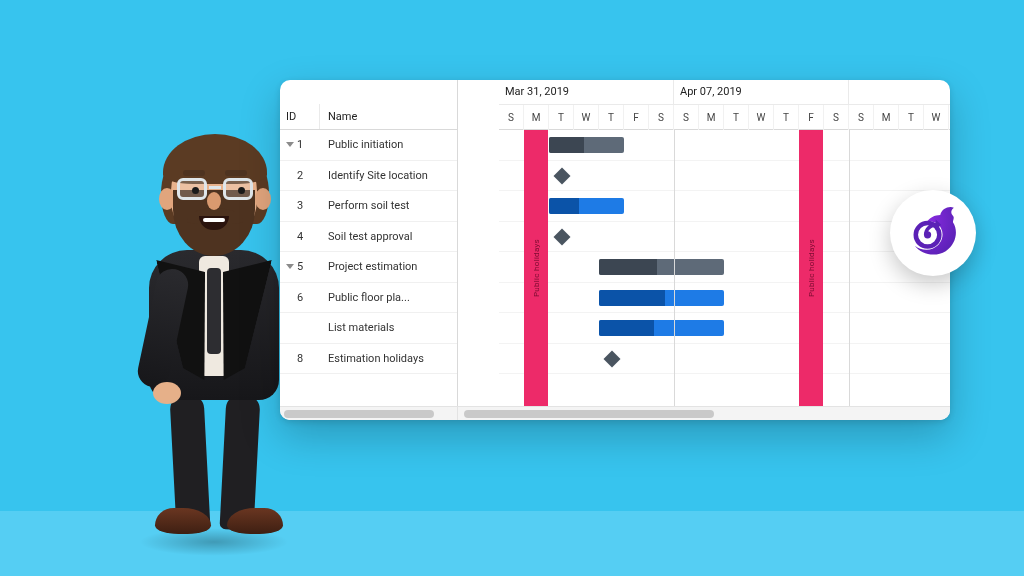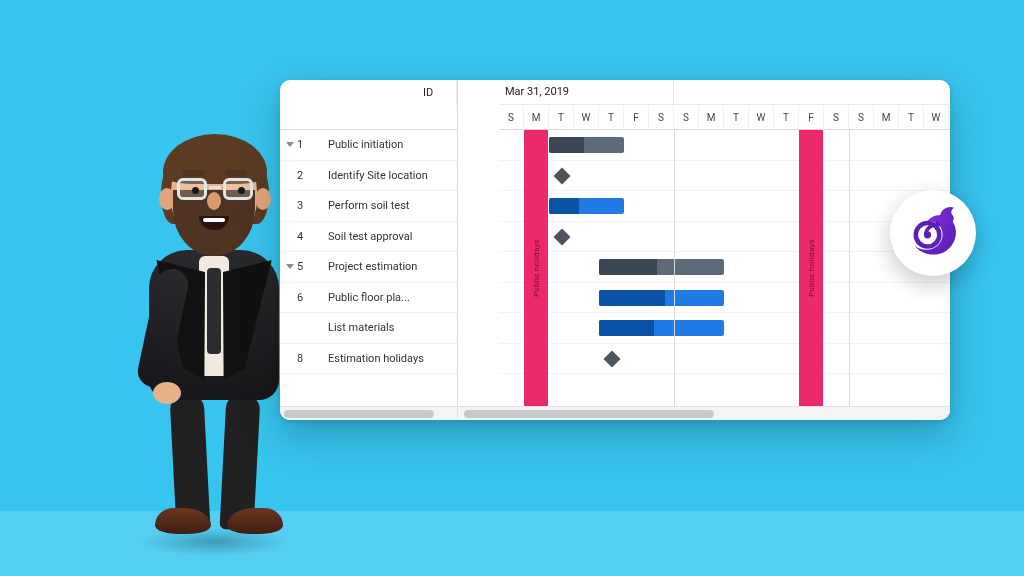--- a/index.html
+++ b/index.html
@@ -88,21 +88,21 @@
     border-radius: 10px;
     box-shadow: 0 16px 40px rgba(0,0,0,.22), 0 2px 6px rgba(0,0,0,.12);
     display:flex; flex-direction:column;
     overflow:hidden;
   }
   .grid-area { flex:1; display:flex; min-height:0;}
   .left-pane {
     width: 178px; flex:none; border-right:1px solid #d9d9d9; display:flex; flex-direction:column;
   }
   .lp-header {
-    height:50px; display:flex; border-bottom:1px solid #d9d9d9; font-size:11px; color:#222; align-items:flex-end;flex-direction:column;
+    height:50px; display:flex; border-bottom:1px solid #d9d9d9; font-size:11px; color:#222; align-items:flex-end;
   }
   .lp-col-id { width:40px; padding:6px 6px; border-right:1px solid #eaeaea;}
   .lp-col-name { flex:1; padding:6px 8px;}
   .lp-rows { flex:1; overflow:hidden;}
   .lp-row { height:30.5px; display:flex; align-items:center; border-bottom:1px solid #f0f0f0; font-size:11px; color:#333;}
   .lp-row .idcell{ width:40px; padding-left:6px; display:flex; align-items:center; gap:3px;}
   .lp-row .namecell{ flex:1; padding-left:8px; white-space:nowrap; overflow:hidden; text-overflow:ellipsis;}
   .caret { width:0;height:0;border-left:4px solid transparent;border-right:4px solid transparent;border-top:5px solid #8b8b8b; display:inline-block;}
   .caret.spacer{visibility:hidden;}
 
@@ -199,20 +199,21 @@
         </div>
     </div>
   </div>
 
   <div class="panel">
     <div class="grid-area">
 
       <div class="left-pane">
         <div class="lp-header">
           <div class="lp-col-id">ID</div>
+          <div class="lp-col-name">Name</div>
         </div>
         <div class="lp-rows" id="lp-rows">
             <div class="lp-row">
               <div class="idcell">
                 <span class="caret"></span>
                 <span>1</span>
               </div>
               <div class="namecell">Public initiation</div>
             </div>
             <div class="lp-row">
@@ -264,20 +265,21 @@
               </div>
               <div class="namecell">Estimation holidays</div>
             </div>
           </div>
       </div>
 
       <div class="right-pane">
         <div class="rp-header">
           <div class="week-labels" id="week-labels">
               <div class="week-label" style="width: 175px;">Mar 31, 2019</div>
+              <div class="week-label" style="width: 175px;">Apr 07, 2019</div>
             </div>
           <div class="day-row" id="day-row">
               <div class="day-cell">S</div>
               <div class="day-cell">M</div>
               <div class="day-cell">T</div>
               <div class="day-cell">W</div>
               <div class="day-cell">T</div>
               <div class="day-cell">F</div>
               <div class="day-cell">S</div>
               <div class="day-cell">S</div>

